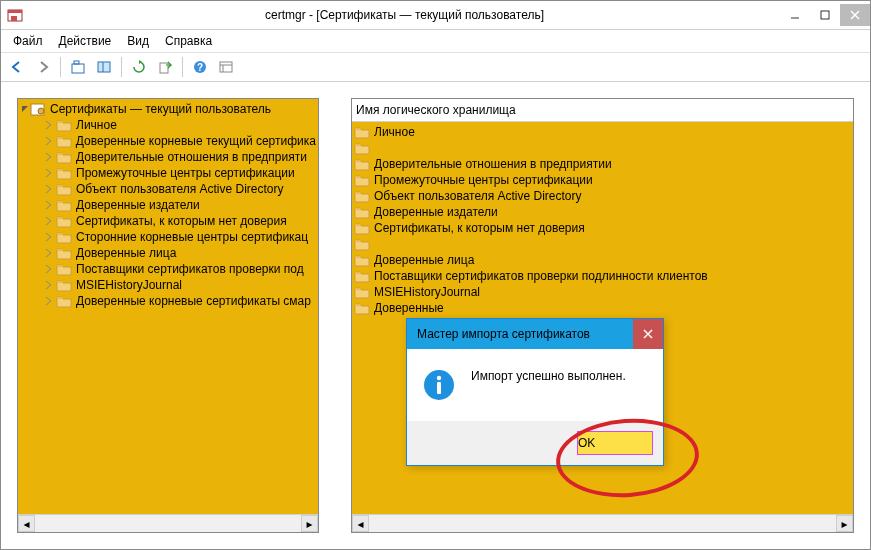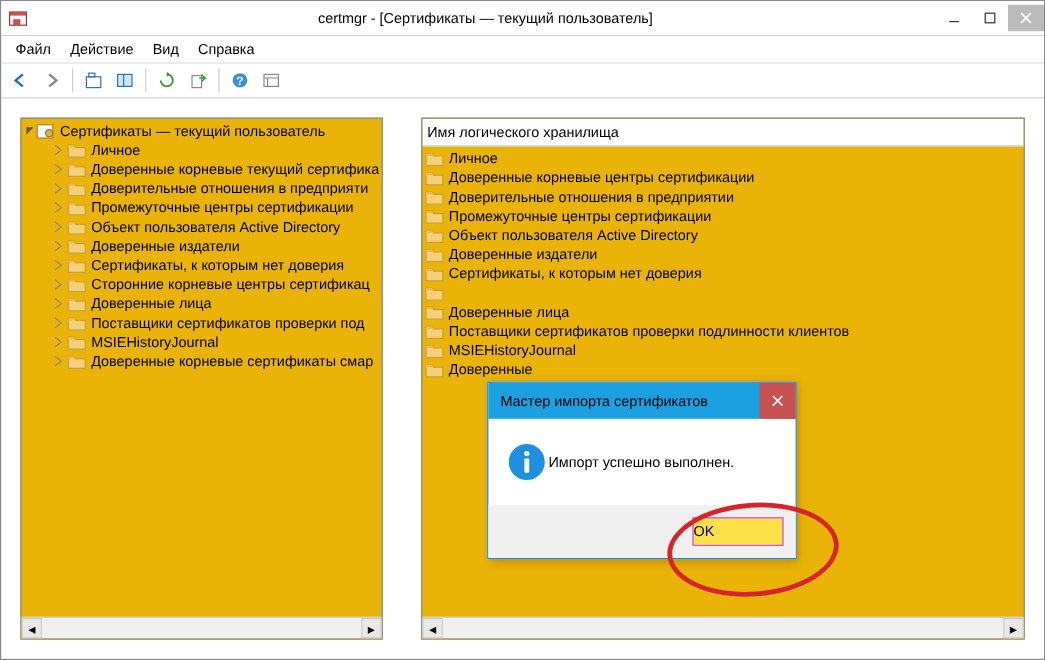--- a/index.html
+++ b/index.html
@@ -26,21 +26,21 @@
 .tree-item,.list-item{display:flex;align-items:center;padding:1px 2px;white-space:nowrap}
 .tree-item .expander{width:12px;height:12px;margin-right:2px;display:flex;align-items:center;justify-content:center;color:#888}
 .folder-icon{width:16px;height:14px;margin-right:4px;flex-shrink:0}
 .indent{width:22px;flex-shrink:0}
 .hscroll{height:17px;background:#f0f0f0;border-top:1px solid #d0d0d0;display:flex;align-items:center}
 .hscroll .arrow{width:17px;height:17px;display:flex;align-items:center;justify-content:center;background:#e8e8e8;border:1px solid #ccc;box-sizing:border-box}
 .hscroll .track{flex:1}
 .dialog{position:absolute;left:405px;top:317px;width:256px;border:1px solid #1883d7;background:#fff;box-shadow:2px 2px 8px rgba(0,0,0,0.2)}
 .dialog .dlg-title{height:30px;background:#1ba1e2;color:#000000;display:flex;align-items:center;padding-left:10px;font-size:12px}
 .dialog .dlg-close{width:30px;height:30px;background:#c75050;color:#fff;display:flex;align-items:center;justify-content:center;position:absolute;right:0;top:0}
-.dialog .dlg-body{padding:20px 16px;display:flex;align-items:center;gap:2px}
+.dialog .dlg-body{padding:20px 16px;display:flex;align-items:flex-start;gap:16px}
 .dialog .dlg-footer{background:#f0f0f0;padding:10px;display:flex;justify-content:flex-end}
 .dialog .okbtn{width:74px;height:22px;border:1px solid #d946ef;background:#fde047;display:flex;align-items:center;}
 .info-icon{width:32px;height:32px;flex-shrink:0}
 .red-ellipse{position:absolute;left:555px;top:418px;width:135px;height:70px;border:4px solid #d8232a;border-radius:50%;pointer-events:none;transform:rotate(-4deg)}
 svg{display:block}
 </style>
 </head>
 <body>
 
 <div class="window">
@@ -322,21 +322,20 @@
                 <path d="M1 3 L6 3 L7 5 L15 5 L15 13 L1 13 Z" fill="#f6d078" stroke="#c9a038"></path>
                 <path d="M1 3 L6 3 L7 5 L1 5 Z" fill="#e8bb56"></path>
               </svg>
               <span>Личное</span>
             </div>
             <div class="list-item">
               <svg class="folder-icon" width="16" height="14">
                 <path d="M1 3 L6 3 L7 5 L15 5 L15 13 L1 13 Z" fill="#f6d078" stroke="#c9a038"></path>
                 <path d="M1 3 L6 3 L7 5 L1 5 Z" fill="#e8bb56"></path>
               </svg>
-              <span>Доверенные корневые центры сертификации</span>
             </div>
             <div class="list-item">
               <svg class="folder-icon" width="16" height="14">
                 <path d="M1 3 L6 3 L7 5 L15 5 L15 13 L1 13 Z" fill="#f6d078" stroke="#c9a038"></path>
                 <path d="M1 3 L6 3 L7 5 L1 5 Z" fill="#e8bb56"></path>
               </svg>
               <span>Доверительные отношения в предприятии</span>
             </div>
             <div class="list-item">
               <svg class="folder-icon" width="16" height="14">

